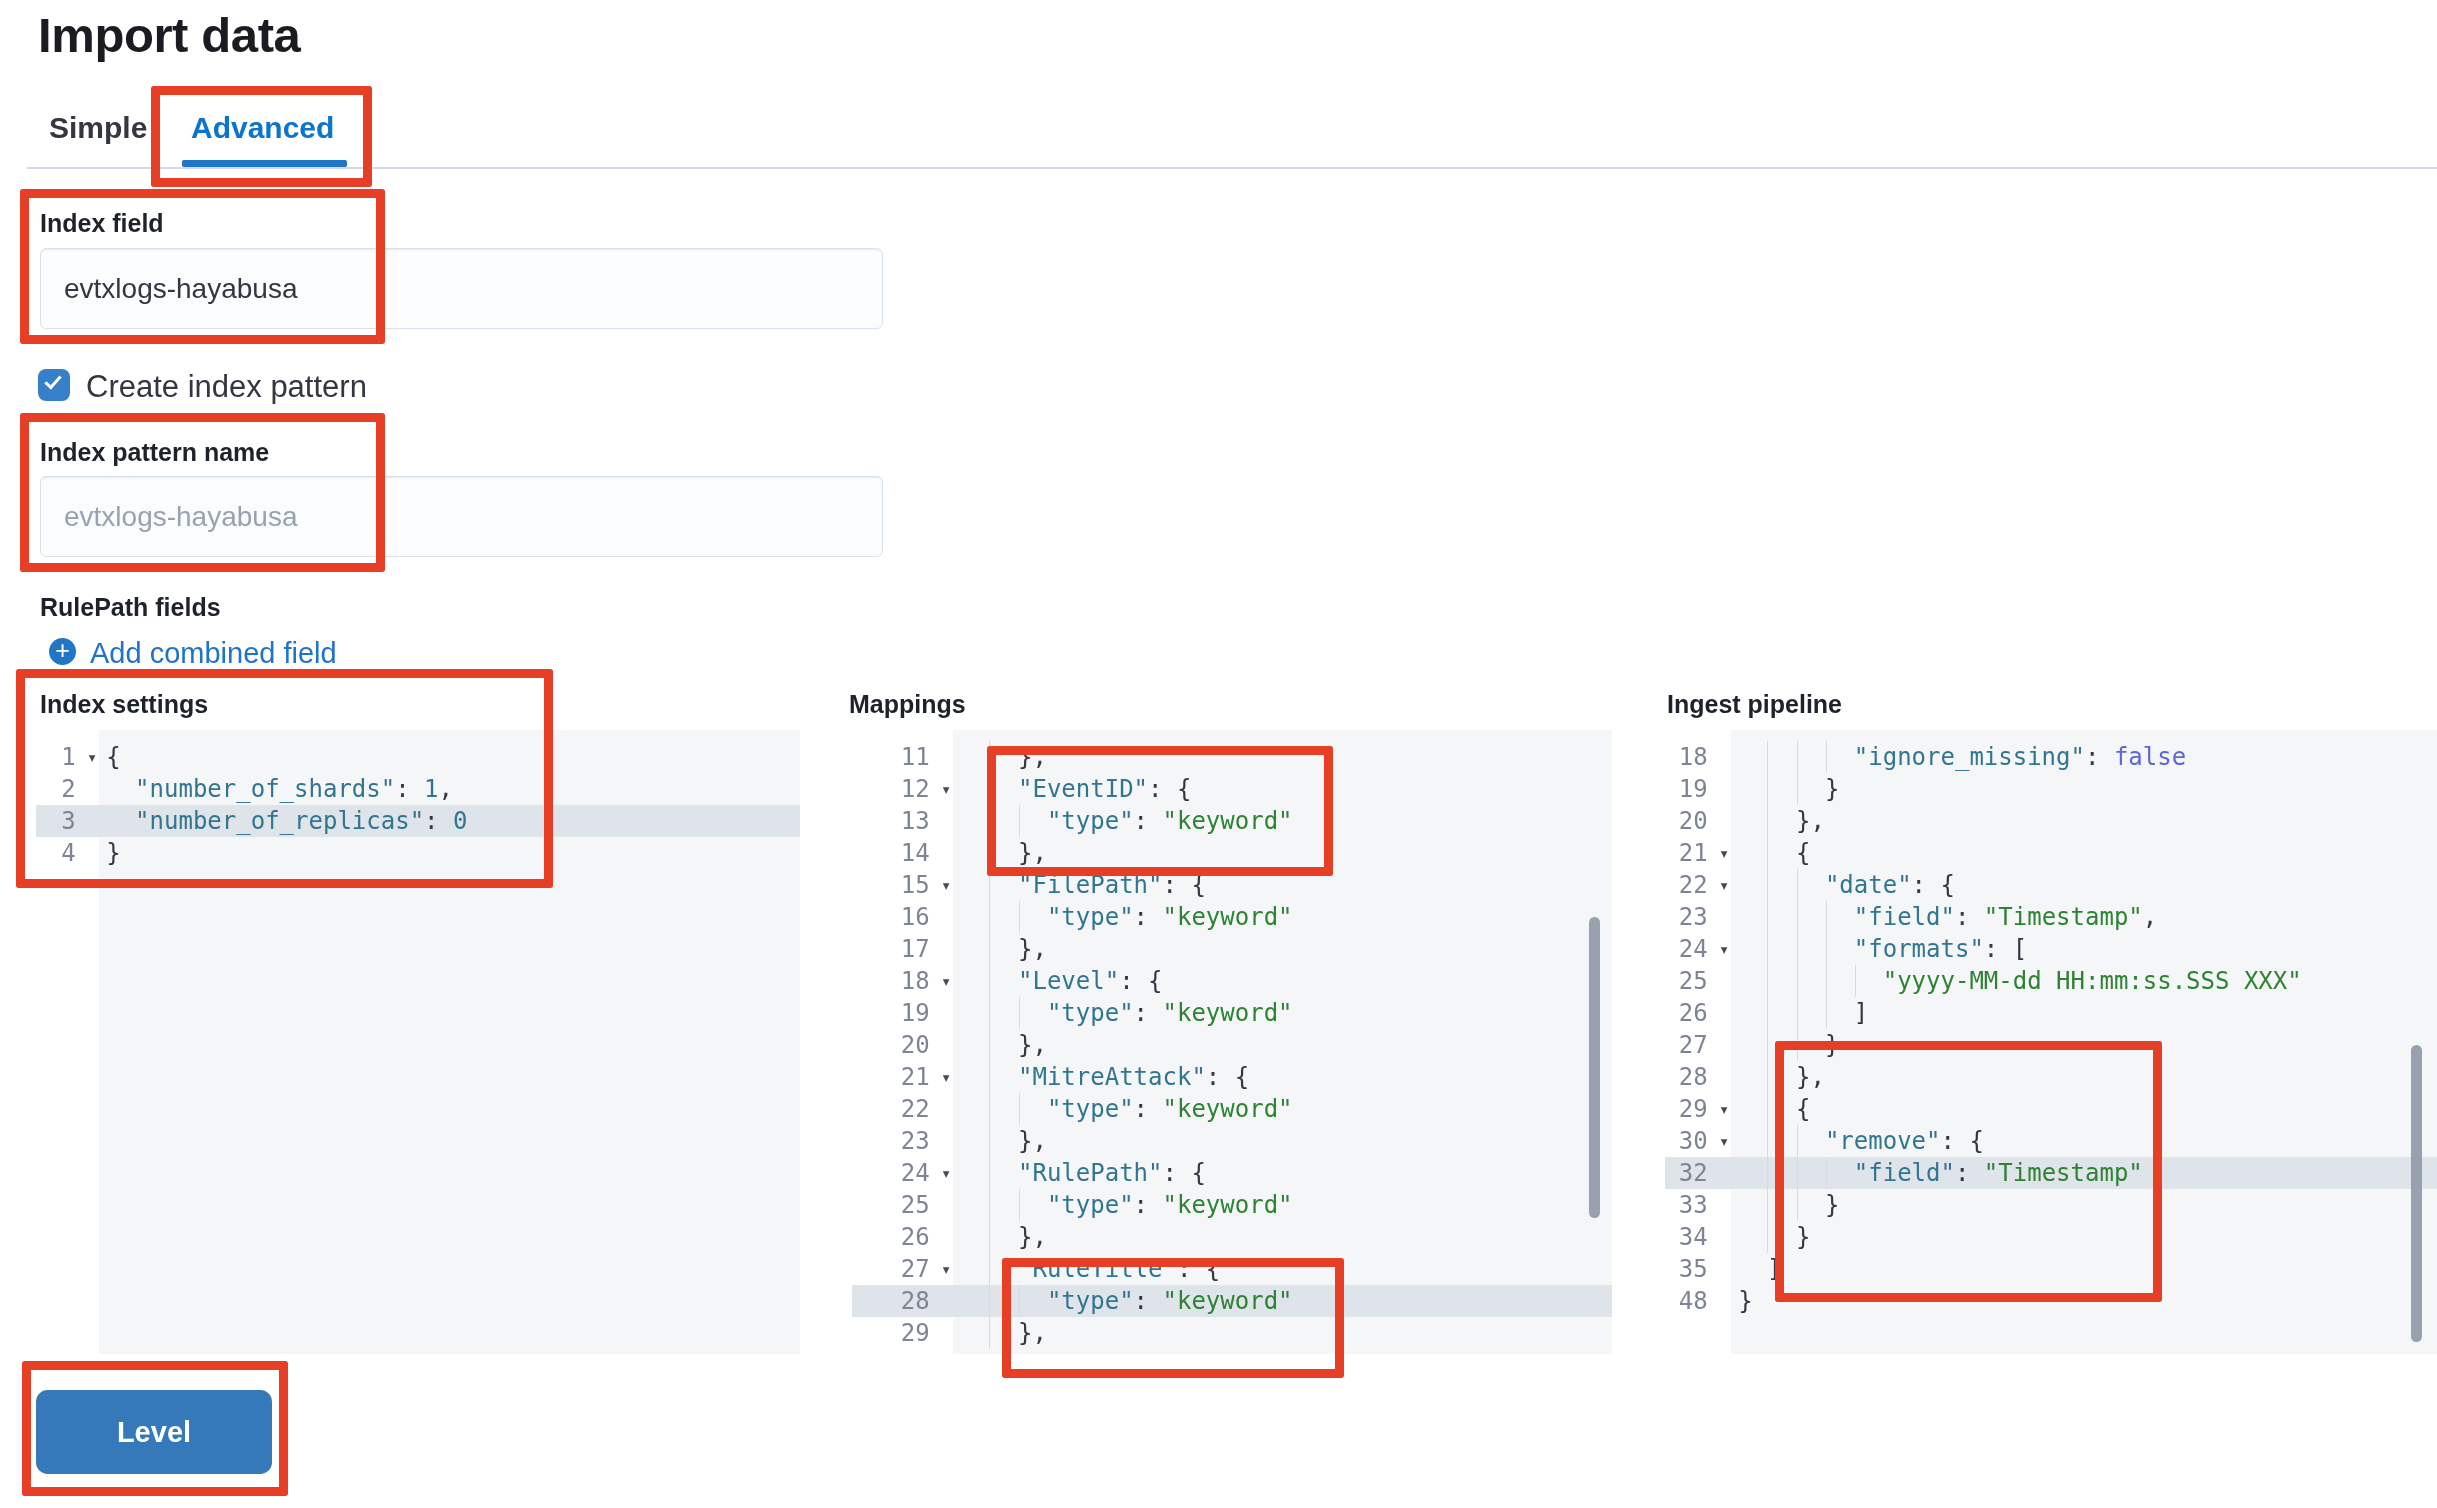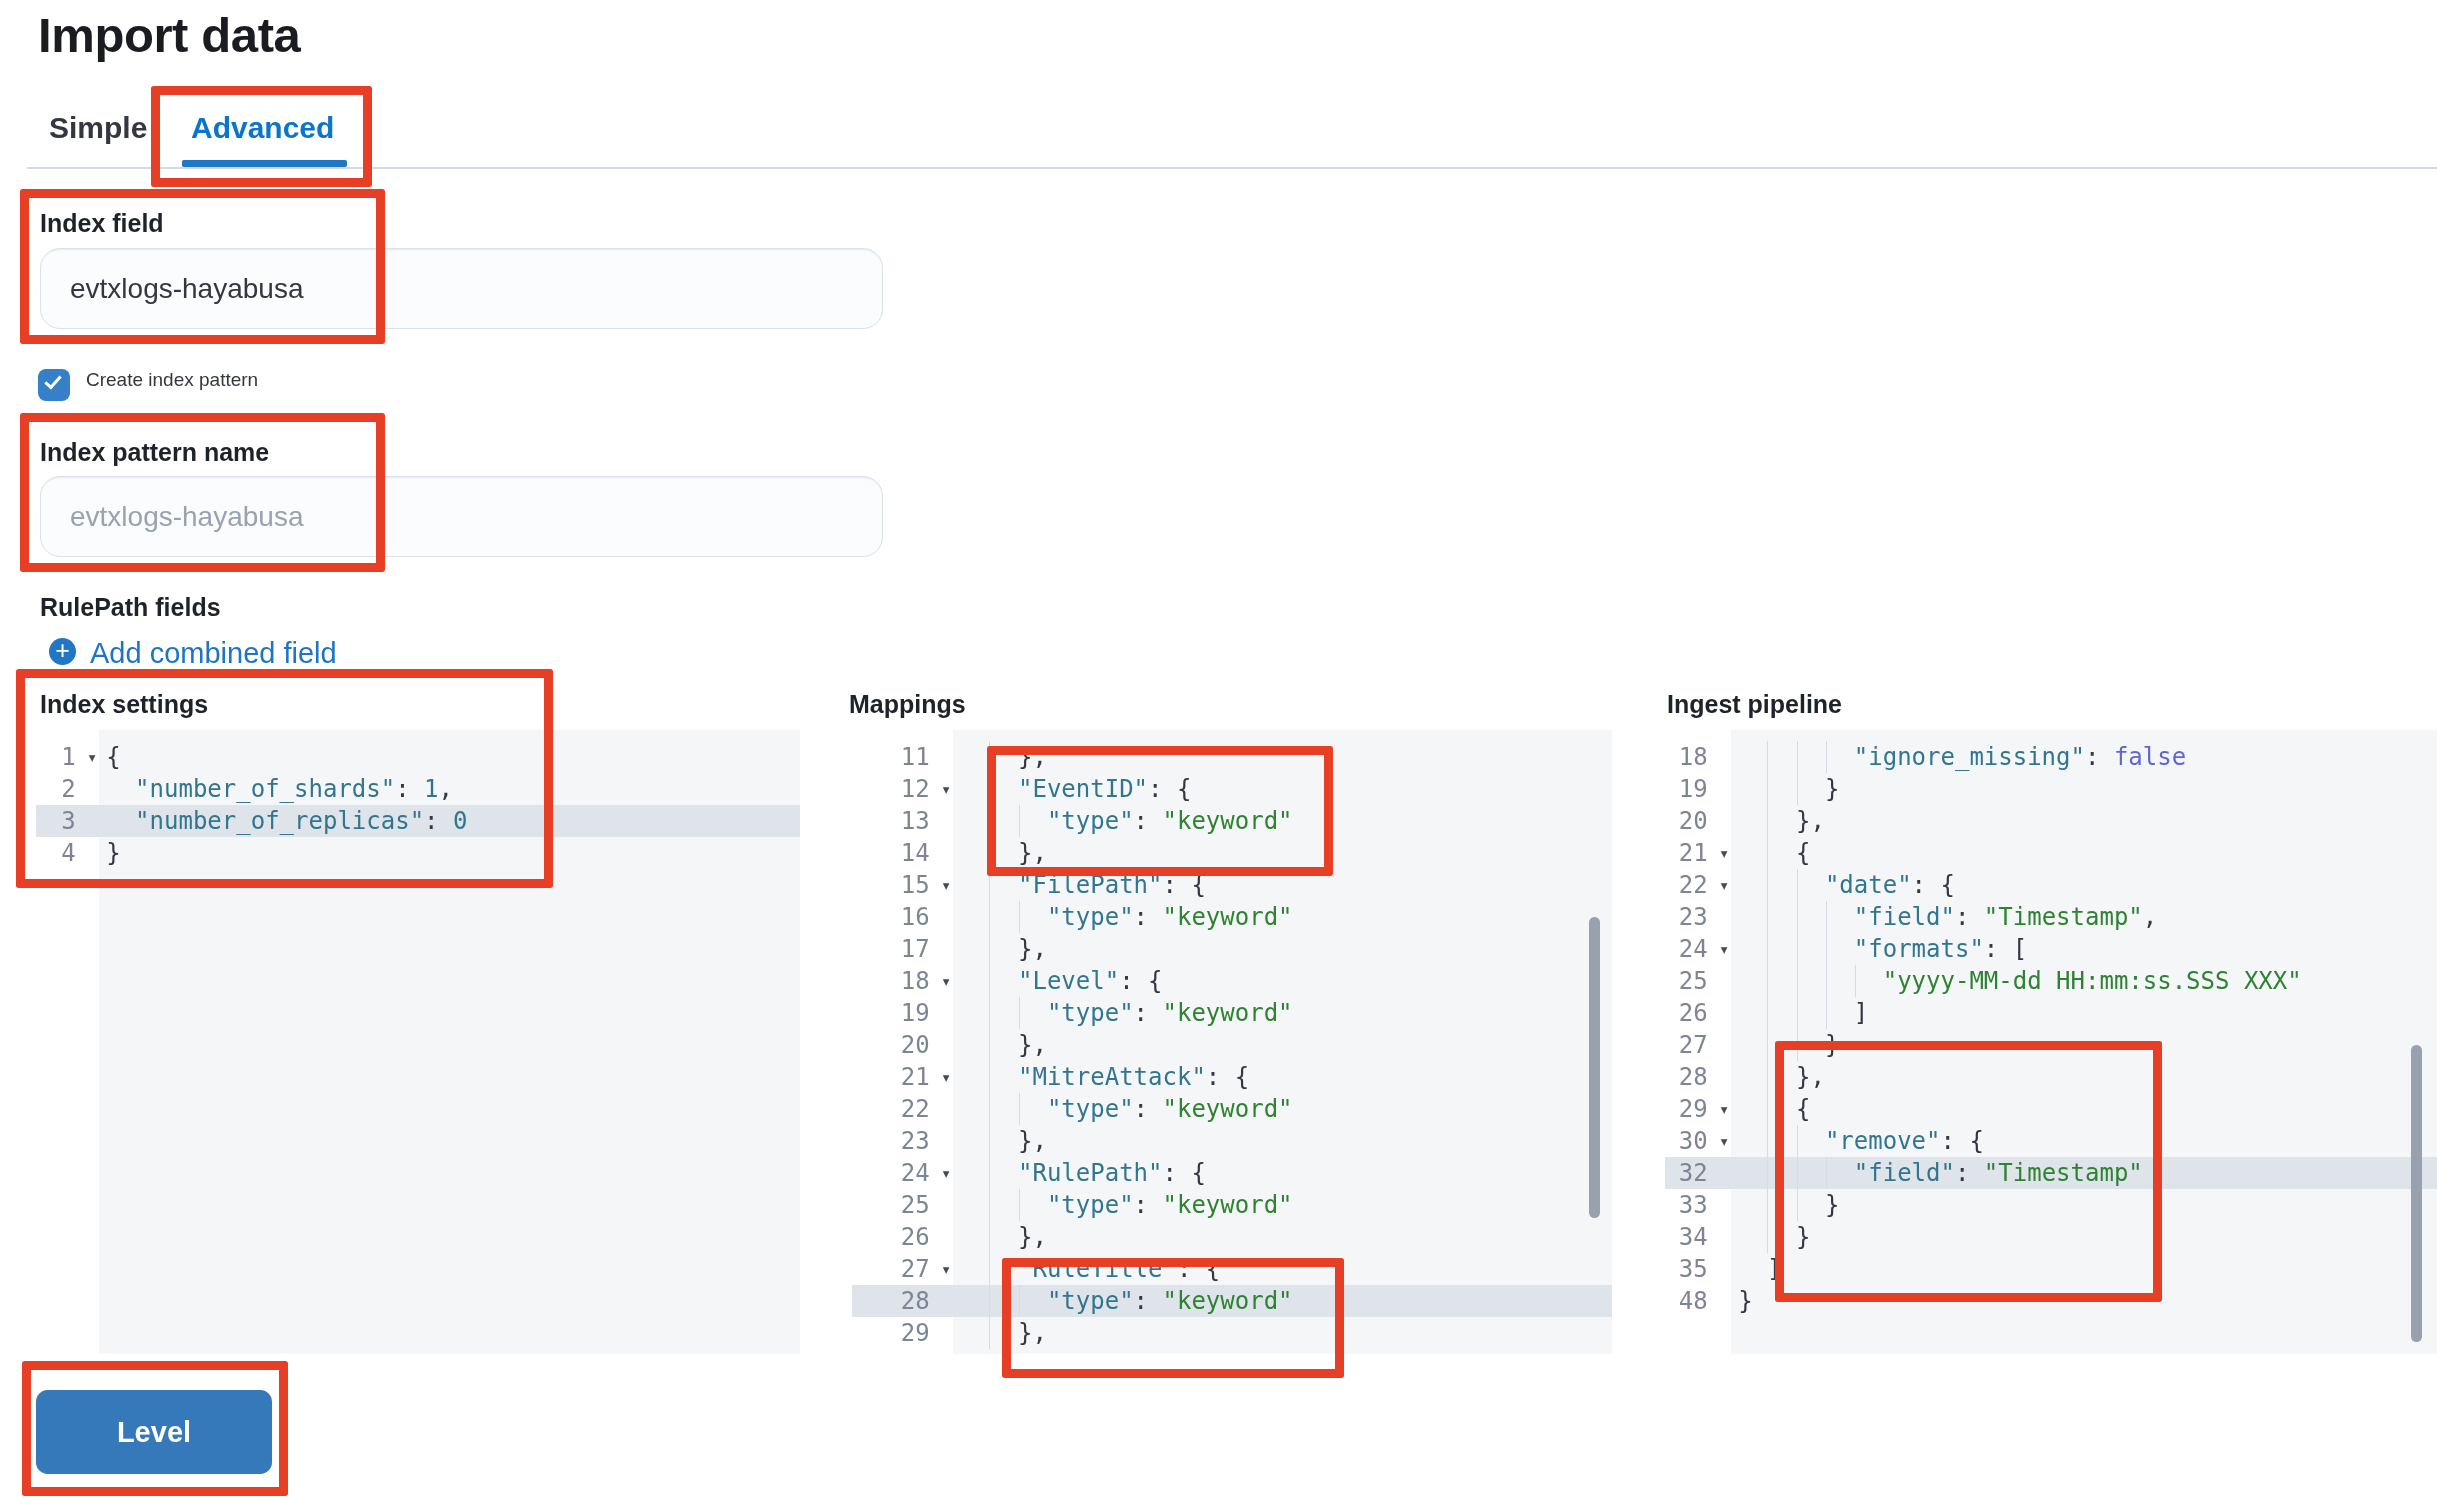--- a/index.html
+++ b/index.html
@@ -14,35 +14,35 @@
   .page-title { left:38px; top:7.2px; font-size:49px; font-weight:700; color:#1a1c21; letter-spacing:-0.4px; }
   .tab { top:111px; font-size:30px; font-weight:700; cursor:pointer; }
   .tab.simple { left:49px; color:#343741; }
   .tab.advanced { left:191px; color:#0b74cc; }
   .tab-underline { left:182px; top:160px; width:165px; height:7.2px; background:#2276c6; border-radius:1.8px; }
   .tabs-divider { left:27px; top:167px; width:2411px; height:1.8px; background:#d3dae6; }
 
   
   .field-label { font-size:25px; font-weight:700; color:#1e222a; }
   .text-input {
-    position:absolute; left:40px; width:843px; height:81px; border-radius:20px;
+    position:absolute; left:40px; width:843px; height:81px; border-radius:6px;
     background:#fbfcfe; border:1.8px solid #d9e1ec; font-family:"Liberation Sans", sans-serif;
-    font-size:28px; color:#343741; padding:0 29px; outline:none;
+    font-size:28px; color:#343741; padding:0 23px; outline:none;
     box-shadow:0 1.8px 1.8px -0.9px rgba(152,162,179,0.2) inset;
   }
   .text-input::placeholder { color:#98a2b3; }
   .checkbox {
     left:38px; top:369px; width:32px; height:32px; border-radius:8px;
     background:#3580c8; cursor:pointer;
   }
   .checkbox .tick {
     position:absolute; left:7.2px; top:7.2px; width:16px; height:9px;
     border-left:3.6px solid #fff; border-bottom:3.6px solid #fff; transform:rotate(-48deg);
   }
-  .checkbox-label { left:86px; top:369px; font-size:19px; color:#343741; }
+  .checkbox-label { left:86px; top:369px; font-size:31px; color:#343741; }
   .add-field-icon {
     left:49px; top:638px; width:27px; height:27px; border-radius:50%;
     background:#2276c6; color:#fff; text-align:center; line-height:25px; font-size:25px; cursor:pointer;
   }
   .add-field-link { left:90px; top:637px; font-size:29px; font-weight:500; color:#1d74c8; cursor:pointer; }
 
   
   .editor-label { top:690px; font-size:25px; font-weight:700; color:#1e222a; }
   .editor { position:absolute; top:730px; height:624px; overflow:hidden; cursor:text; }
   .editor .gutter-bg { position:absolute; left:0; top:0; bottom:0; background:#ffffff; }

